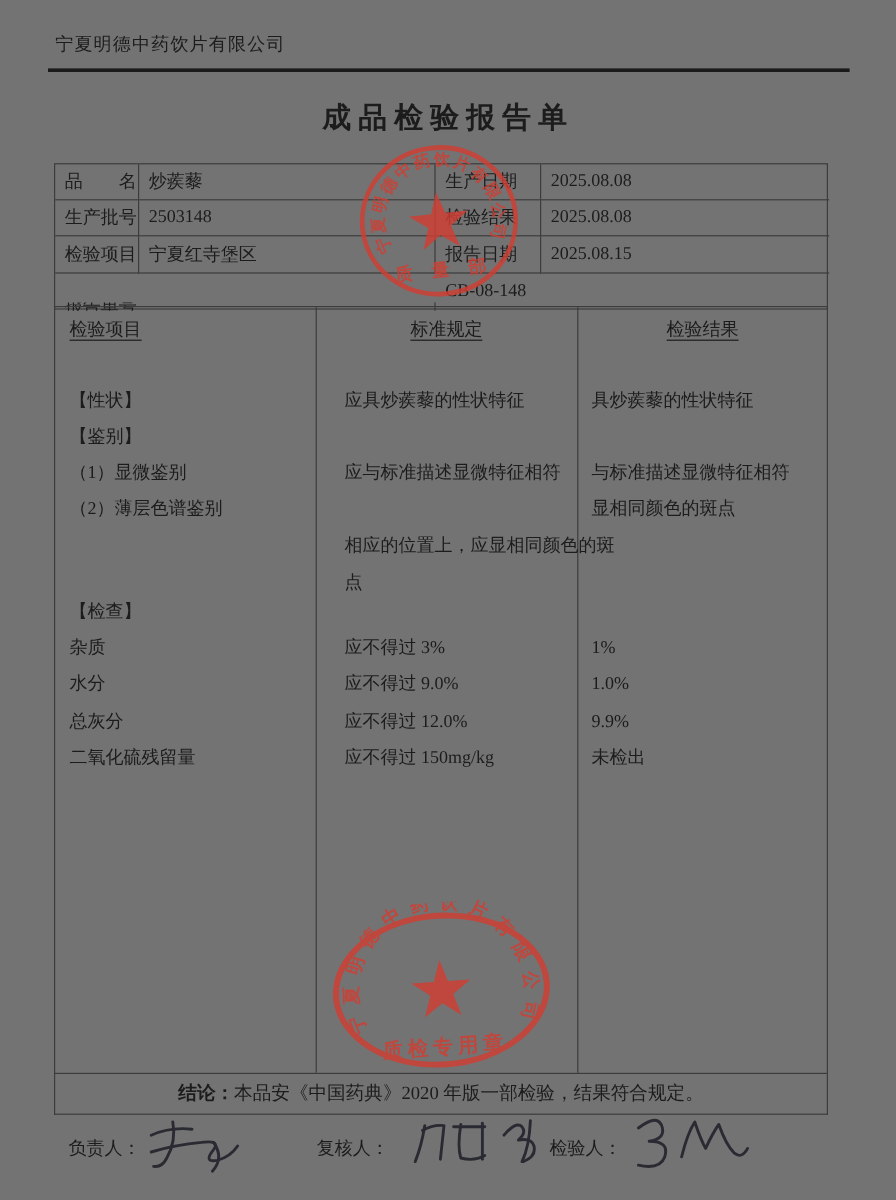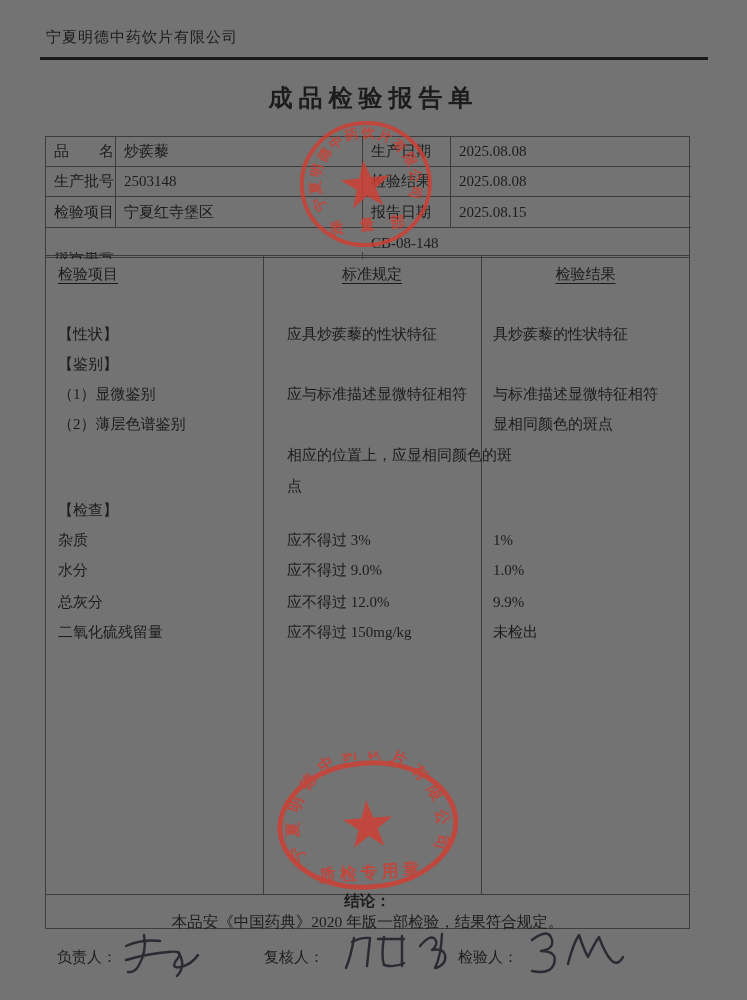--- a/index.html
+++ b/index.html
@@ -41,21 +41,21 @@
   .mt-line{position:absolute;white-space:pre;line-height:22px;}
   .col1{left:12px;} .col2{left:229px;margin-left:12px;} .col3{left:447px;}
   .mt-head{position:absolute;top:9px;text-decoration:underline;text-underline-offset:4px;}
   .mt-head.h1{left:12px;}
   .mt-head.h2{left:217px;width:218px;text-align:center;}
   .mt-head.h3{left:435px;width:209px;text-align:center;}
   
   .conclusion{
     position:absolute;left:45px;top:895px;width:645px;height:34px;box-sizing:border-box;
     border:1px solid #3c3c3c;border-top:none;
-    display:flex;align-items:center;justify-content:center;font-size:15.5px;white-space:pre;flex-direction:column;
+    display:flex;align-items:center;justify-content:center;font-size:15.5px;white-space:pre;
   }
   .conclusion .b{font-weight:bold;}
   
   .foot-label{position:absolute;top:948px;font-size:15px;}
   .fl1{left:57px;} .fl2{left:264px;} .fl3{left:458px;}
   .sig{position:absolute;}
   .sig path{fill:none;stroke:#2a2a33;stroke-width:2.4;stroke-linecap:round;stroke-linejoin:round;}
   
   .stamp{position:absolute;opacity:0.83;}
   .stamp-top{left:281px;top:106px;transform:rotate(-6deg);}

